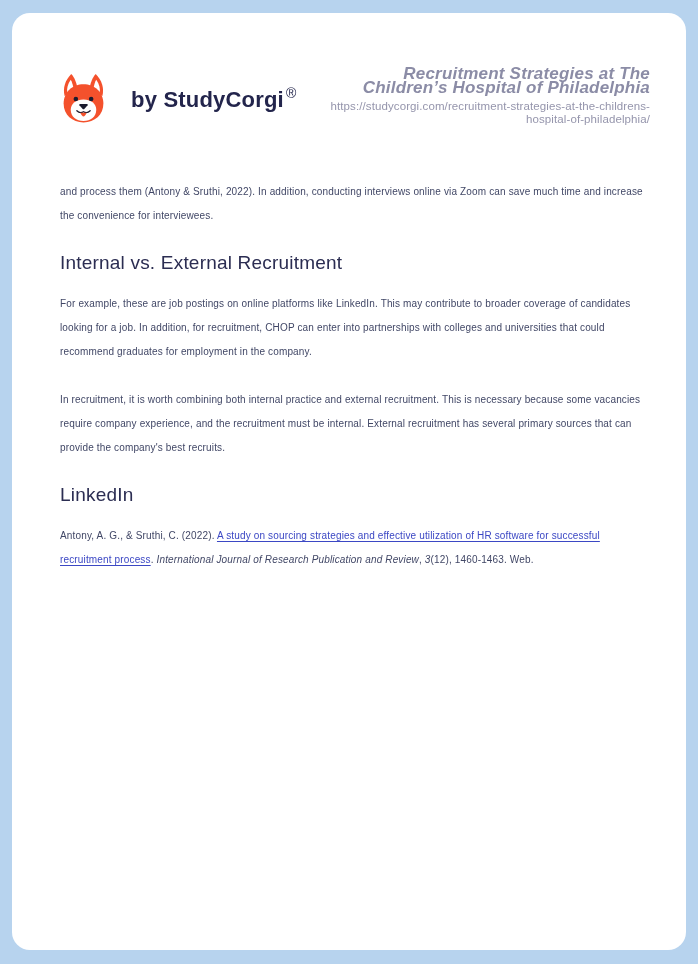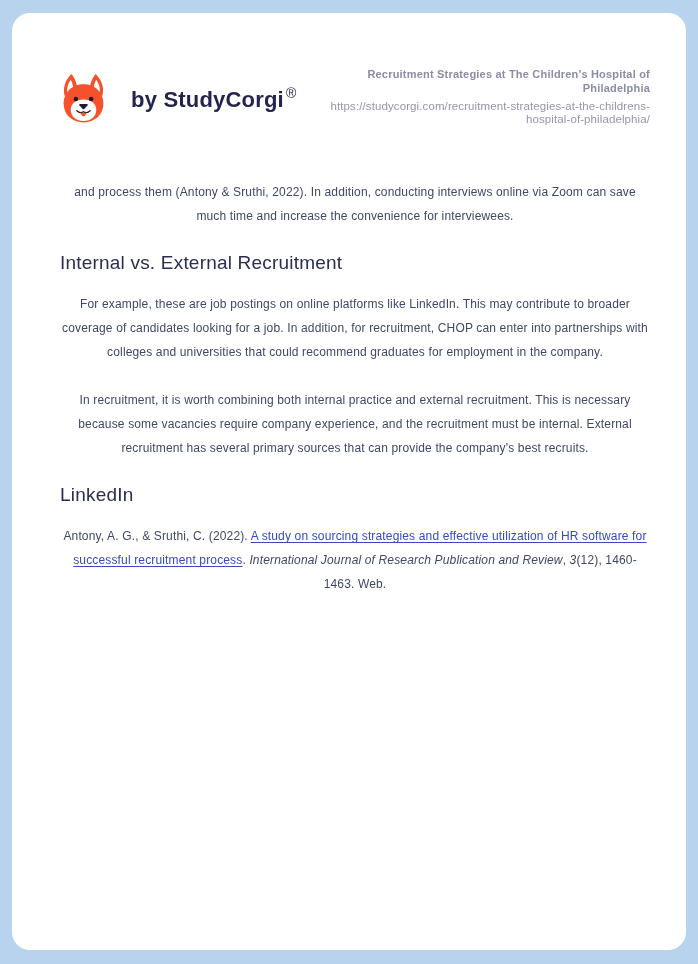--- a/index.html
+++ b/index.html
@@ -46,44 +46,44 @@
     vertical-align: 9px;
     font-weight: normal;
     margin-left: 2px;
   }
   .header-right {
     width: 335px;
     text-align: right;
     padding-top: 7px;
   }
   .doc-title {
-    font-size: 11px;
+    font-size: 17px;
     font-weight: bold;
     color: #8b8ca6;
     line-height: 14px;
     letter-spacing: 0.2px;
+    font-style: italic;
   }
   .doc-url {
     font-size: 11.5px;
     color: #9595ac;
     line-height: 13px;
     margin-top: 5px;
     letter-spacing: 0.1px;
   }
   .content {
     width: 590px;
     margin-top: 54px;
   }
   .content p {
-    font-size: 12px;
+    font-size: 10px;
     line-height: 24px;
     color: #414766;
     letter-spacing: 0.15px;
     margin: 0 0 24px 0;
-    text-align: center;
   }
   .content h2 {
     font-size: 19px;
     font-weight: normal;
     color: #2b2d52;
     letter-spacing: 0.2px;
     margin: 24px 0 18px 0;
   }
   a.cite-link {
     color: #3b47c4;

